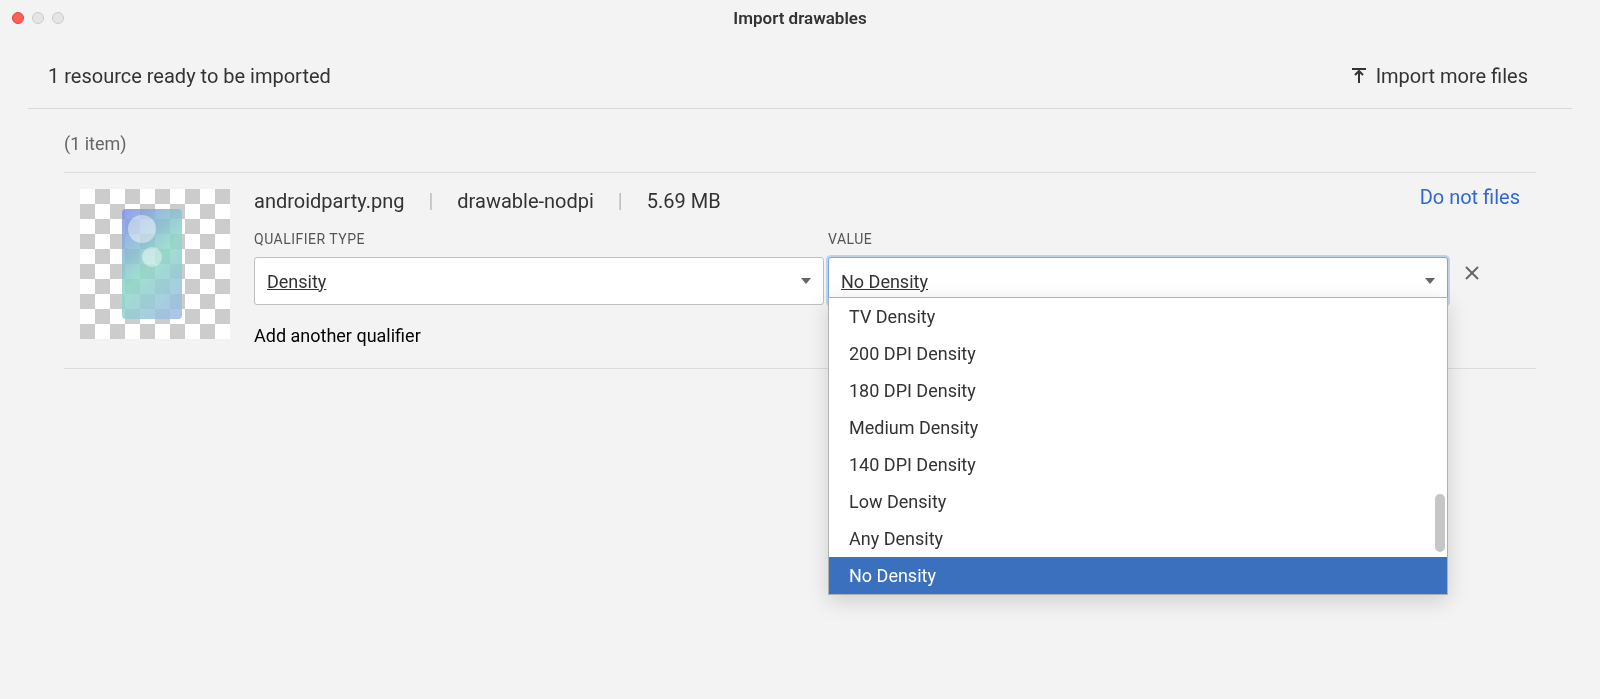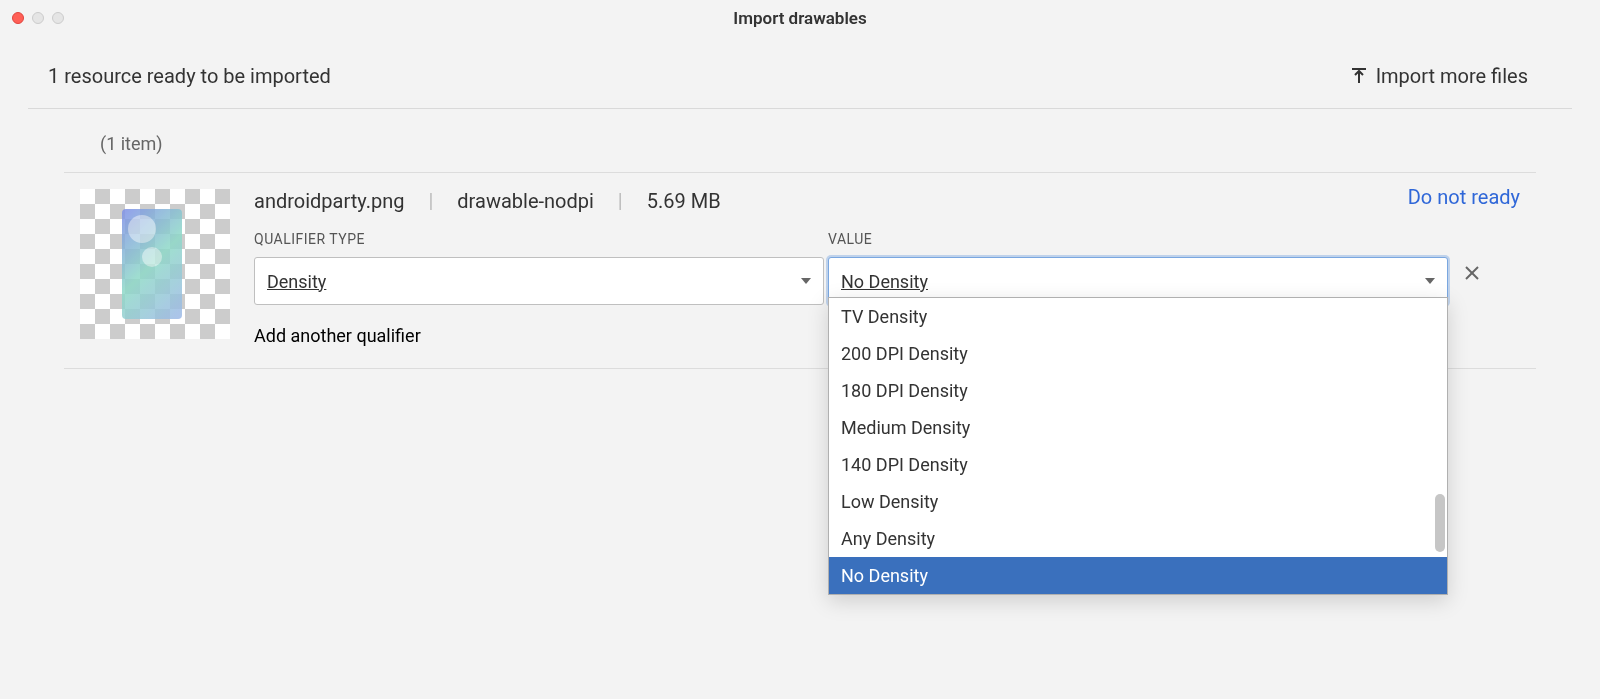--- a/index.html
+++ b/index.html
@@ -76,21 +76,20 @@
     outline: 2px solid #f7d9a5;
     outline-offset: 0;
     font-style: italic;
     font-size: 18px;
     padding: 0 12px;
     color: #333;
   }
   .item-count {
     font-size: 18px;
     color: #666;
-    margin-left: 36px;
   }
   .hr2 {
     height: 1px;
     background: #dcdcdc;
     margin: 0 64px;
   }
   .item-row {
     display: flex;
     padding: 16px 64px 0 80px;
     align-items: flex-start;
@@ -207,21 +206,21 @@
     border: 1px solid #b0b0b0;
     box-shadow: 0 6px 20px rgba(0,0,0,0.15);
     z-index: 10;
     max-height: 300px;
     overflow: hidden;
   }
   .popup-list {
     list-style: none;
   }
   .popup-item {
-    padding: 8px 12px;
+    padding: 8px 20px;
     font-size: 18px;
     cursor: pointer;
   }
   .popup-item.selected {
     background: #3a70bd;
     color: #fff;
   }
   .popup-scroll {
     position: absolute;
     right: 2px;
@@ -313,16 +312,16 @@
       <div class="col-close">
         <span class="close-x">
           <svg width="16" height="16" viewBox="0 0 16 16">
             <line x1="2" y1="2" x2="14" y2="14" stroke="#666" stroke-width="2"></line>
             <line x1="14" y1="2" x2="2" y2="14" stroke="#666" stroke-width="2"></line>
           </svg>
         </span>
       </div>
     </div>
   </div>
-  <div class="do-not-import">Do not ready</div>
+  <div class="do-not-import">Do not files</div>
 </div>
 
 <div class="hr3"></div>
 
 </body></html>

